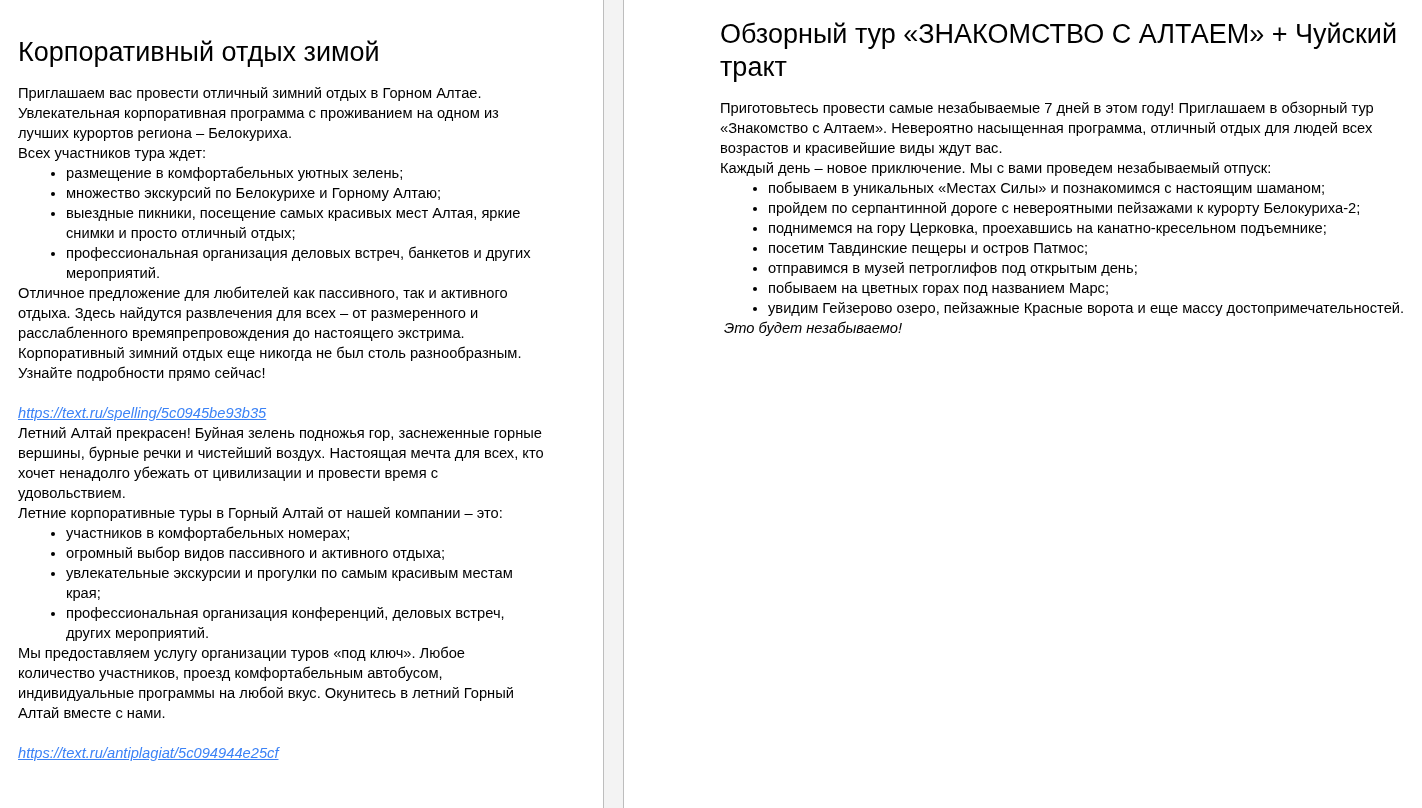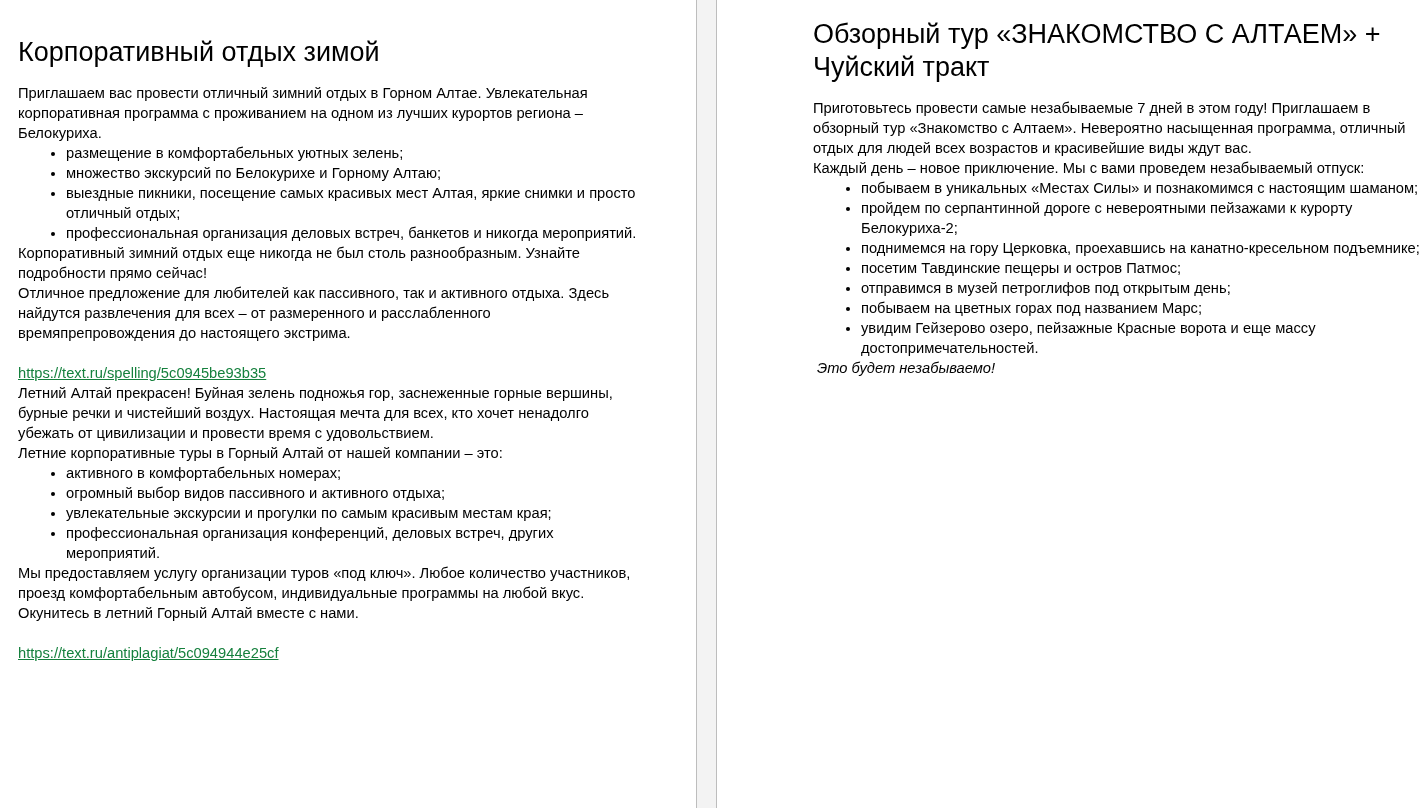--- a/index.html
+++ b/index.html
@@ -15,21 +15,21 @@
   .doc {
     display: flex;
     width: 1422px;
     height: 808px;
   }
   .page {
     background: #ffffff;
     box-sizing: border-box;
   }
   .page-left {
-    width: 697px;
+    width: 604px;
     border-right: 1px solid #bdbdbd;
     padding: 36px 58px 0 18px;
   }
   .page-gap {
     width: 19px;
     background: #f3f3f3;
     height: 808px;
   }
   .page-right {
     flex: 1;
@@ -58,22 +58,23 @@
     line-height: 20px;
   }
   li {
     padding: 0;
     margin: 0;
   }
   .linkline {
     margin-top: 20px;
   }
   a {
-    color: #15803d;
+    color: #3b82f6;
     text-decoration: underline;
+    font-style: italic;
   }
   .indented {
     padding-left: 4px;
     font-style: italic;
   }
   .caret {
     display: inline-block;
     width: 1.5px;
     height: 18px;
     background: #000000;
@@ -84,36 +85,37 @@
 </head>
 <body>
 
 <div class="doc">
 
   <div class="page page-left">
 
     <section class="sec">
       <h1>Корпоративный отдых зимой</h1>
       <p>Приглашаем вас провести отличный зимний отдых в Горном Алтае. Увлекательная корпоративная программа с проживанием на одном из лучших курортов региона – Белокуриха.</p>
+      <p>Всех участников тура ждет:</p>
       <ul>
         <li>размещение в комфортабельных уютных зелень;</li>
         <li>множество экскурсий по Белокурихе и Горному Алтаю;</li>
         <li>выездные пикники, посещение самых красивых мест Алтая, яркие снимки и просто отличный отдых;</li>
-        <li>профессиональная организация деловых встреч, банкетов и никогда мероприятий.</li>
+        <li>профессиональная организация деловых встреч, банкетов и других мероприятий.</li>
       </ul>
+      <p>Отличное предложение для любителей как пассивного, так и активного отдыха. Здесь найдутся развлечения для всех – от размеренного и расслабленного времяпрепровождения до настоящего экстрима.</p>
       <p>Корпоративный зимний отдых еще никогда не был столь разнообразным. Узнайте подробности прямо сейчас!</p>
-      <p>Отличное предложение для любителей как пассивного, так и активного отдыха. Здесь найдутся развлечения для всех – от размеренного и расслабленного времяпрепровождения до настоящего экстрима.</p>
       <p class="linkline"><a href="#">https://text.ru/spelling/5c0945be93b35</a></p>
     </section>
 
     <section class="sec sec-follow">
       <p>Летний Алтай прекрасен! Буйная зелень подножья гор, заснеженные горные вершины, бурные речки и чистейший воздух. Настоящая мечта для всех, кто хочет ненадолго убежать от цивилизации и провести время с удовольствием.</p>
       <p>Летние корпоративные туры в Горный Алтай от нашей компании – это:</p>
       <ul>
-        <li>активного в комфортабельных номерах;</li>
+        <li>участников в комфортабельных номерах;</li>
         <li>огромный выбор видов пассивного и активного отдыха;</li>
         <li>увлекательные экскурсии и прогулки по самым красивым местам края;</li>
         <li>профессиональная организация конференций, деловых встреч, других мероприятий.</li>
       </ul>
       <p>Мы предоставляем услугу организации туров «под ключ». Любое количество участников, проезд комфортабельным автобусом, индивидуальные программы на любой вкус. Окунитесь в летний Горный Алтай вместе с нами.</p>
       <p class="linkline"><a href="#">https://text.ru/antiplagiat/5c094944e25cf</a></p>
     </section>
 
   </div>
 

